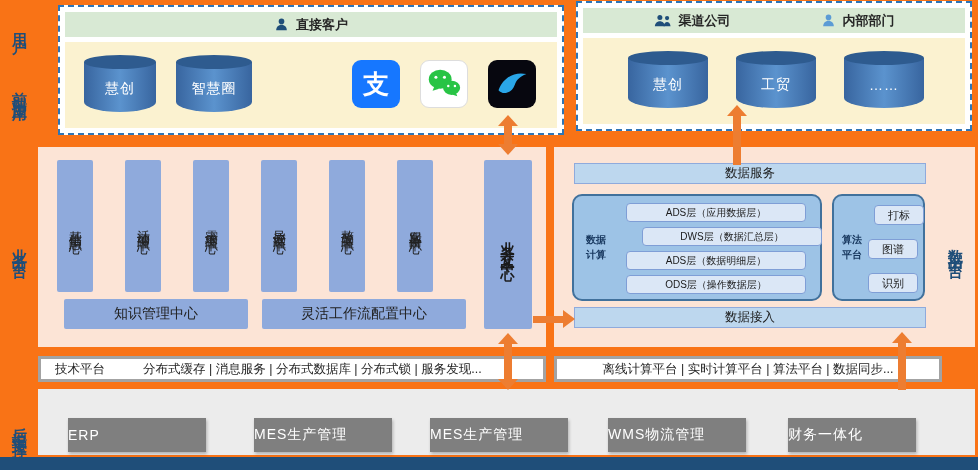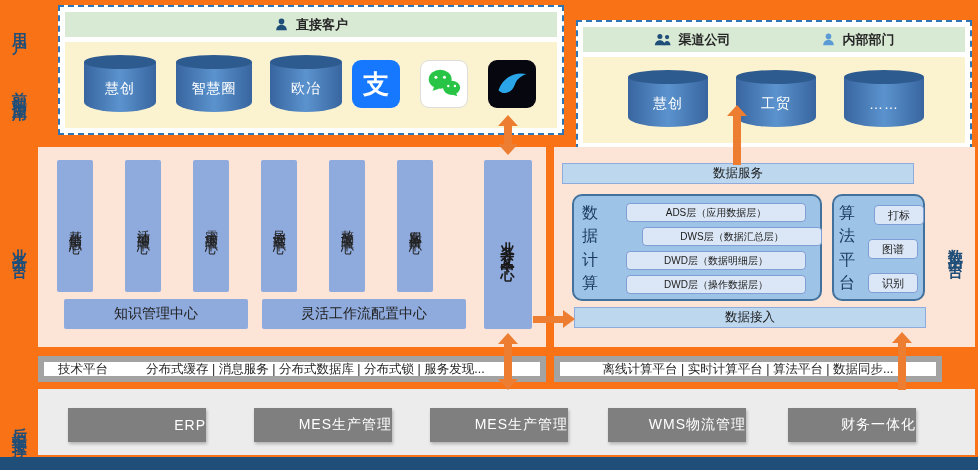--- a/index.html
+++ b/index.html
@@ -34,31 +34,31 @@
   .vbox { position:absolute; background:#8faadc; border-radius:2px; display:flex; align-items:center; justify-content:center; }
   .vbox span { writing-mode:vertical-rl; text-orientation:upright; font-size:13px; color:#222; letter-spacing:2px; }
   .vbox.big span { font-size:14px; letter-spacing:5px; font-weight:bold; color:#1a1a1a; }
   .hbox { position:absolute; background:#8faadc; border-radius:2px; display:flex; align-items:center;
           justify-content:center; font-size:14px; color:#222; }
 
   .blue-bar { position:absolute; background:#bdd7ee; border:1px solid #8faadc; display:flex;
               align-items:center; justify-content:center; font-size:12.5px; color:#1a1a1a; }
   .frame { position:absolute; background:#9dc3e6; border:2px solid #41719c; border-radius:10px; }
   .frame-label { position:absolute; display:flex; align-items:center; justify-content:center;
-                 font-size:16px; font-weight:normal; color:#17375e; text-align:left;
+                 font-size:10px; font-weight:bold; color:#17375e; text-align:center;
                  word-break:break-all; line-height:1.45; }
   .chip { position:absolute; background:#dbe7f6; border:1px solid #7f9ed6; border-radius:4px;
           display:flex; align-items:center; justify-content:center; color:#1a1a1a; }
 
-  .tech-bar { position:absolute; top:356px; height:26px; background:#fff; border:6px solid #a3a3a3;
+  .tech-bar { position:absolute; top:356px; height:26px; background:#fff; border:3px solid #a3a3a3;
               display:flex; align-items:center; font-size:12.5px; color:#262626; }
 
   .gray-panel { position:absolute; background:#ececec; }
-  .sys-box { position:absolute; top:19px; height:34px; background:#7f7f7f; color:#fff; display:flex;
-             align-items:center; justify-content:flex-end; font-size:14px; letter-spacing:1px;
+  .sys-box { position:absolute; top:29px; height:34px; background:#7f7f7f; color:#fff; display:flex;
+             align-items:center; justify-content:flex-start; font-size:14px; letter-spacing:1px;
              box-shadow:1px 2px 3px rgba(0,0,0,0.25); }
   .bottom-bar { position:absolute; background:#1f4e79; }
 
   
   .arrow { position:absolute; display:flex; align-items:center; justify-content:center; }
   .arrow.v { flex-direction:column; }
   .shaft-v { width:8px; flex:1; background:#ed7d31; }
   .shaft-h { height:7px; flex:1; background:#ed7d31; }
   .head-up { width:0; height:0; border-left:10px solid transparent; border-right:10px solid transparent;
              border-bottom:11px solid #ed7d31; }
@@ -98,23 +98,20 @@
         </span>
         <span>直接客户</span>
       </div>
     </div>
     <div class="yellow-bar">
       <div class="cyl" style="left:19px; width:72px">
         <span>慧创</span>
       </div>
       <div class="cyl" style="left:111px; width:76px">
         <span>智慧圈</span>
-      </div>
-      <div class="cyl" style="left:205px; width:72px">
-        <span>欧冶</span>
       </div>
       <div class="app-tile" style="left:287px; background:#1677ff">
         <span style="color:#fff; font-size:26px; font-weight:bold">支</span>
       </div>
       <div class="app-tile" style="left:355px; background:#ffffff; border:1px solid #ddd">
         <svg width="38" height="38" viewBox="0 0 40 40">
           <ellipse cx="16" cy="15" rx="12" ry="10" fill="#28c445"></ellipse>
           <path d="M8 27 l2 -5 5 3 z" fill="#28c445"></path>
           <circle cx="11.5" cy="13" r="1.6" fill="#fff"></circle>
             <circle cx="20.5" cy="13" r="1.6" fill="#fff"></circle>
@@ -125,21 +122,21 @@
         </svg>
       </div>
       <div class="app-tile" style="left:423px; background:#07070f">
         <svg width="36" height="36" viewBox="0 0 40 40">
           <path d="M5 27 C10 12, 24 6, 36 9 C28 12, 25 16, 23 21 C20 30, 10 33, 5 27 Z" fill="#2aa6e8"></path>
         </svg>
       </div>
     </div>
   </div>
 
-  <div class="dash-box" style="left:576px; top:20px; width:396px; height:130px">
+  <div class="dash-box" style="left:576px; top:1px; width:396px; height:130px">
     <div class="green-bar">
       <div class="hdr-group">
         <span class="icon-people">
           <svg width="18" height="15" viewBox="0 0 28 24" fill="#1f4e79">
               <circle cx="9" cy="7" r="4"></circle>
               <path d="M1 21c0-4.4 3.6-8 8-8s8 3.6 8 8z"></path>
               <circle cx="20.5" cy="8" r="3.4"></circle>
               <path d="M14.8 21c.5-3.9 2.9-6.7 5.7-6.7 2.7 0 5.1 2.4 5.6 6.7z"></path>
             </svg>
         </span>
@@ -192,37 +189,37 @@
       </div>
     <div class="hbox" style="left:224px; top:152px; width:204px; height:30px">
         <span>灵活工作流配置中心</span>
       </div>
     <div class="vbox big" style="left:446px; top:13px; width:48px; height:169px">
         <span>业务交互中心</span>
       </div>
   </div>
 
   <div class="panel" style="left:554px; top:147px; width:421px; height:200px">
-    <div class="blue-bar" style="left:8px; top:16px; width:352px; height:21px">
+    <div class="blue-bar" style="left:20px; top:16px; width:352px; height:21px">
         <span>数据服务</span>
       </div>
 
     <div class="frame" style="left:18px; top:47px; width:250px; height:107px">
       <div class="frame-label" style="left:8px; top:0; width:28px; height:100%">数据计算</div>
       <div class="chip" style="left:52px; top:7px;  width:180px; height:19px; font-size:10px">
           <span>ADS层（应用数据层）</span>
         </div>
       <div class="chip" style="left:68px; top:31px; width:180px; height:19px; font-size:10px">
           <span>DWS层（数据汇总层）</span>
         </div>
       <div class="chip" style="left:52px; top:55px; width:180px; height:19px; font-size:10px">
-          <span>DWD层（数据明细层）</span>
+          <span>ADS层（数据明细层）</span>
         </div>
       <div class="chip" style="left:52px; top:79px; width:180px; height:19px; font-size:10px">
-          <span>DWD层（操作数据层）</span>
+          <span>ODS层（操作数据层）</span>
         </div>
     </div>
 
     <div class="frame" style="left:278px; top:47px; width:93px; height:107px">
       <div class="frame-label" style="left:5px; top:0; width:26px; height:100%">算法平台</div>
       <div class="chip" style="left:40px; top:9px;  width:50px; height:20px; font-size:11px">
           <span>打标</span>
         </div>
       <div class="chip" style="left:34px; top:43px; width:50px; height:20px; font-size:11px">
           <span>图谱</span>

